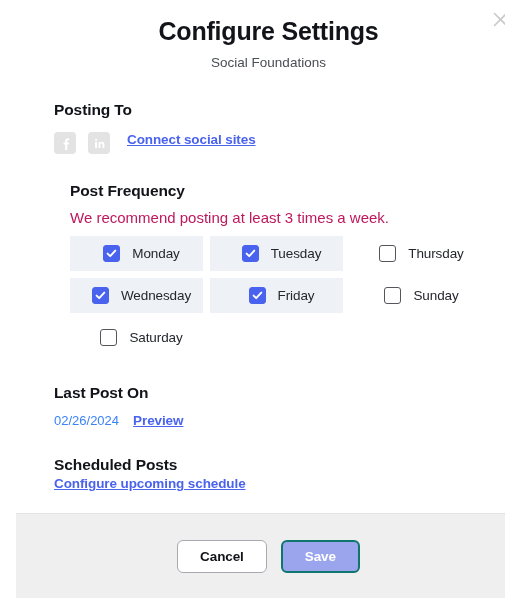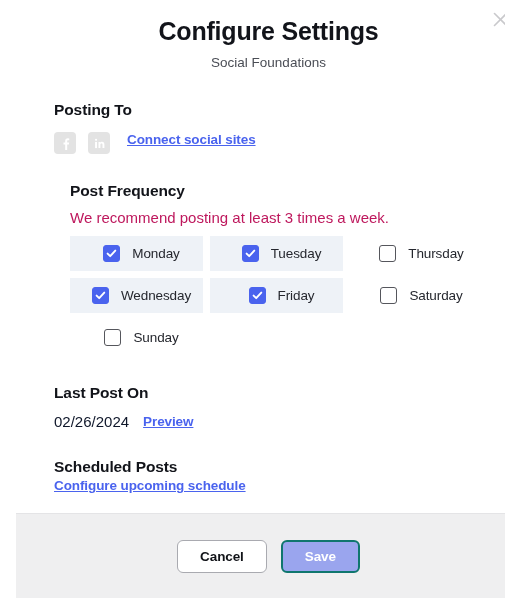--- a/index.html
+++ b/index.html
@@ -151,22 +151,22 @@
   }
   
   .last-post { margin-top: 29px; }
   .last-post-row {
     margin-top: 11px;
     display: flex;
     align-items: center;
     gap: 14px;
   }
   .last-post-date {
-    font-size: 15px;
-    color: #0f172a;
+    font-size: 13px;
+    color: #3b82f6;
   }
   
   .scheduled { margin-top: 28px; }
   .scheduled .link { display: inline-block; }
   
   .footer {
     position: absolute;
     left: 0;
     bottom: 0;
     width: 505px;
@@ -280,26 +280,26 @@
           <span class="cb on">
             <svg width="11" height="11" viewBox="0 0 11 11" aria-hidden="true">
                 <polyline points="1.6,5.6 4.2,8.2 9.3,2.6" fill="none" stroke="#ffffff" stroke-width="1.9" stroke-linecap="round" stroke-linejoin="round"></polyline>
               </svg>
           </span>
           <span class="day-label">Friday</span>
         </div>
 
         <div class="day-cell">
           <span class="cb off"></span>
-          <span class="day-label">Saturday</span>
+          <span class="day-label">Sunday</span>
         </div>
 
         <div class="day-cell">
           <span class="cb off"></span>
-          <span class="day-label">Sunday</span>
+          <span class="day-label">Saturday</span>
         </div>
 
       </div>
     </div>
 
     <div class="last-post">
       <div class="section-heading">Last Post On</div>
       <div class="last-post-row">
         <span class="last-post-date">02/26/2024</span>
         <span class="link">Preview</span>

